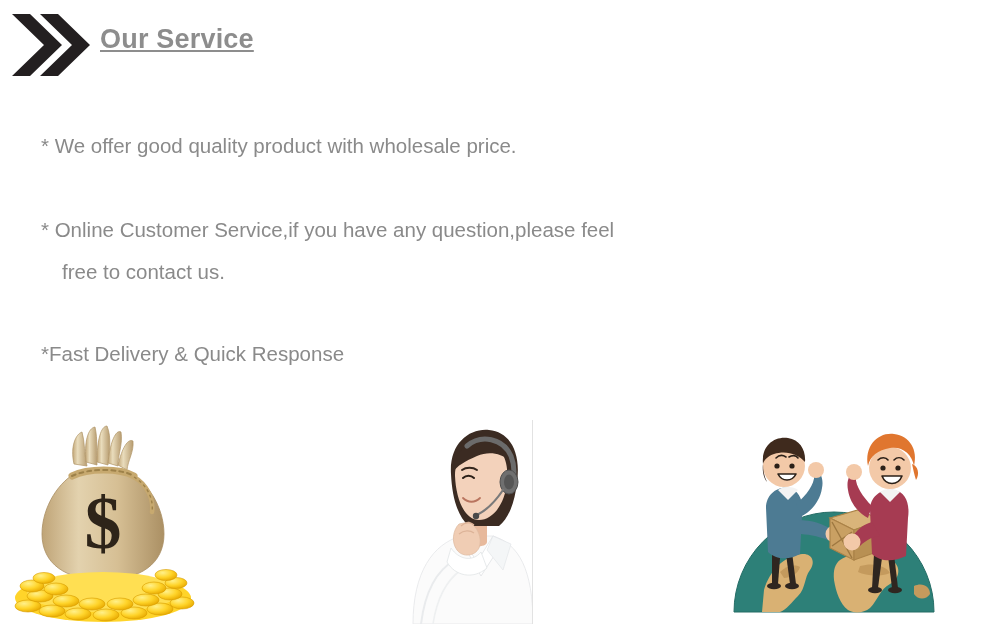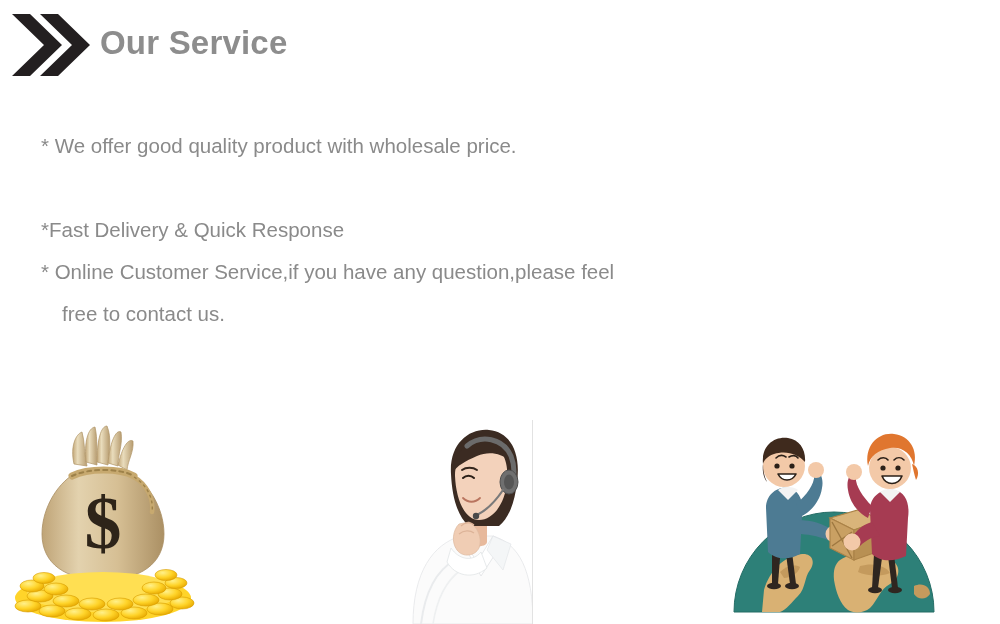--- a/index.html
+++ b/index.html
@@ -27,25 +27,26 @@
     position: absolute;
     left: 8px;
     top: 10px;
     width: 82px;
     height: 70px;
   }
   .page-title {
     position: absolute;
     left: 100px;
     top: 24px;
-    font-size: 33px;
+    font-size: 27px;
     font-weight: bold;
     color: #8d8d8d;
     letter-spacing: 0.2px;
     white-space: nowrap;
+    text-decoration: underline;
   }
 
   
   .service-list {
     position: absolute;
     left: 41px;
     top: 125px;
     width: 900px;
   }
   .service-item {
@@ -93,27 +94,27 @@
 
   <div class="page-title">Our Service</div>
 </div>
 
 <div class="service-list">
 
   <div class="service-item item-1">
     <span>* We offer good quality product with wholesale price.</span>
   </div>
 
-  <div class="service-item item-3">
-    <span>*Fast Delivery &amp; Quick Response</span>
-  </div>
-
   <div class="service-item item-2">
     <span>* Online Customer Service,if you have any question,please feel</span>
     <span class="service-line-indent">free to contact us.</span>
+  </div>
+
+  <div class="service-item item-3">
+    <span>*Fast Delivery &amp; Quick Response</span>
   </div>
 </div>
 
 <div class="image-band">
 
   <div class="figure figure-money">
     <svg viewBox="0 0 195 204" width="195" height="204" aria-hidden="true">
       <defs>
         <linearGradient id="bagGrad" x1="0" y1="0" x2="1" y2="0">
           <stop offset="0%" stop-color="#bfa477"></stop>

